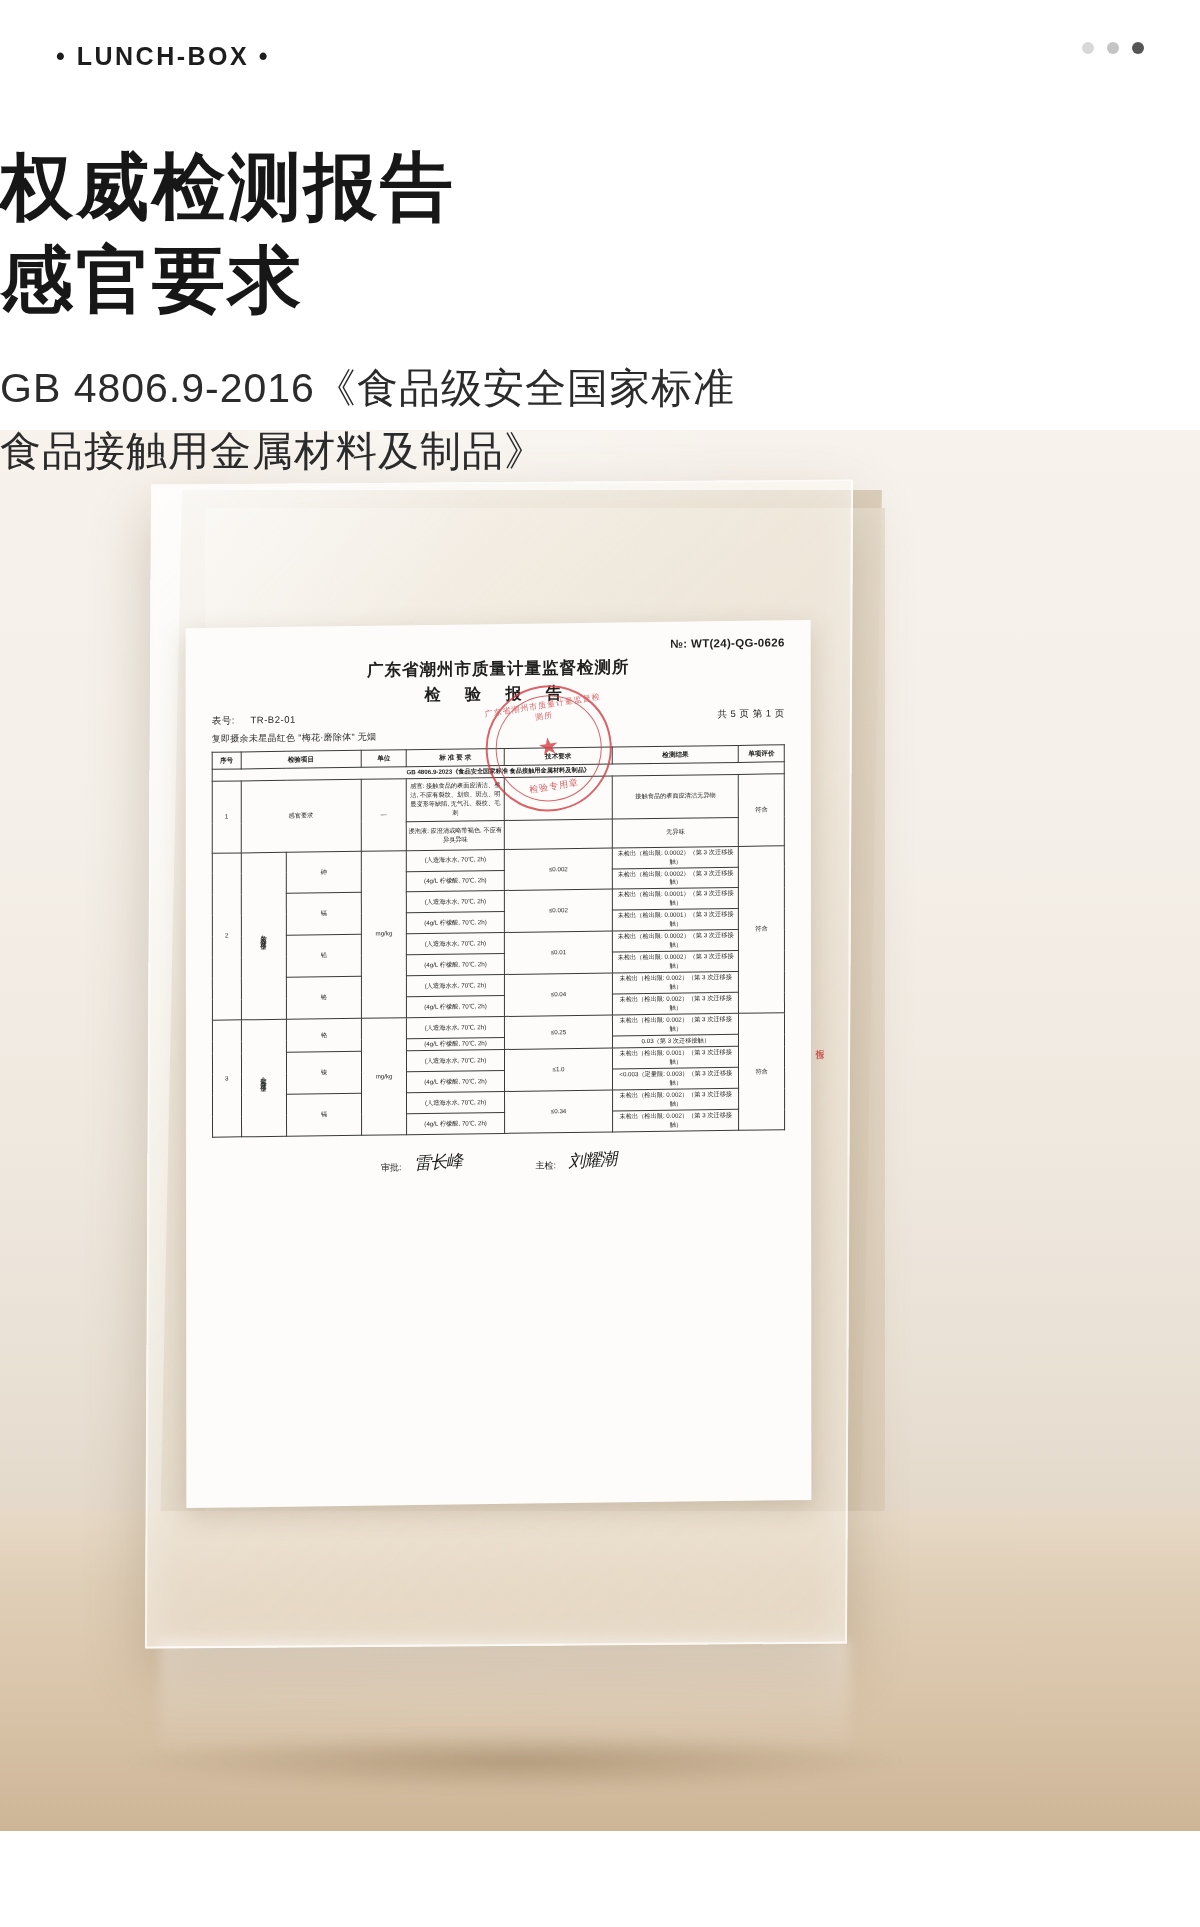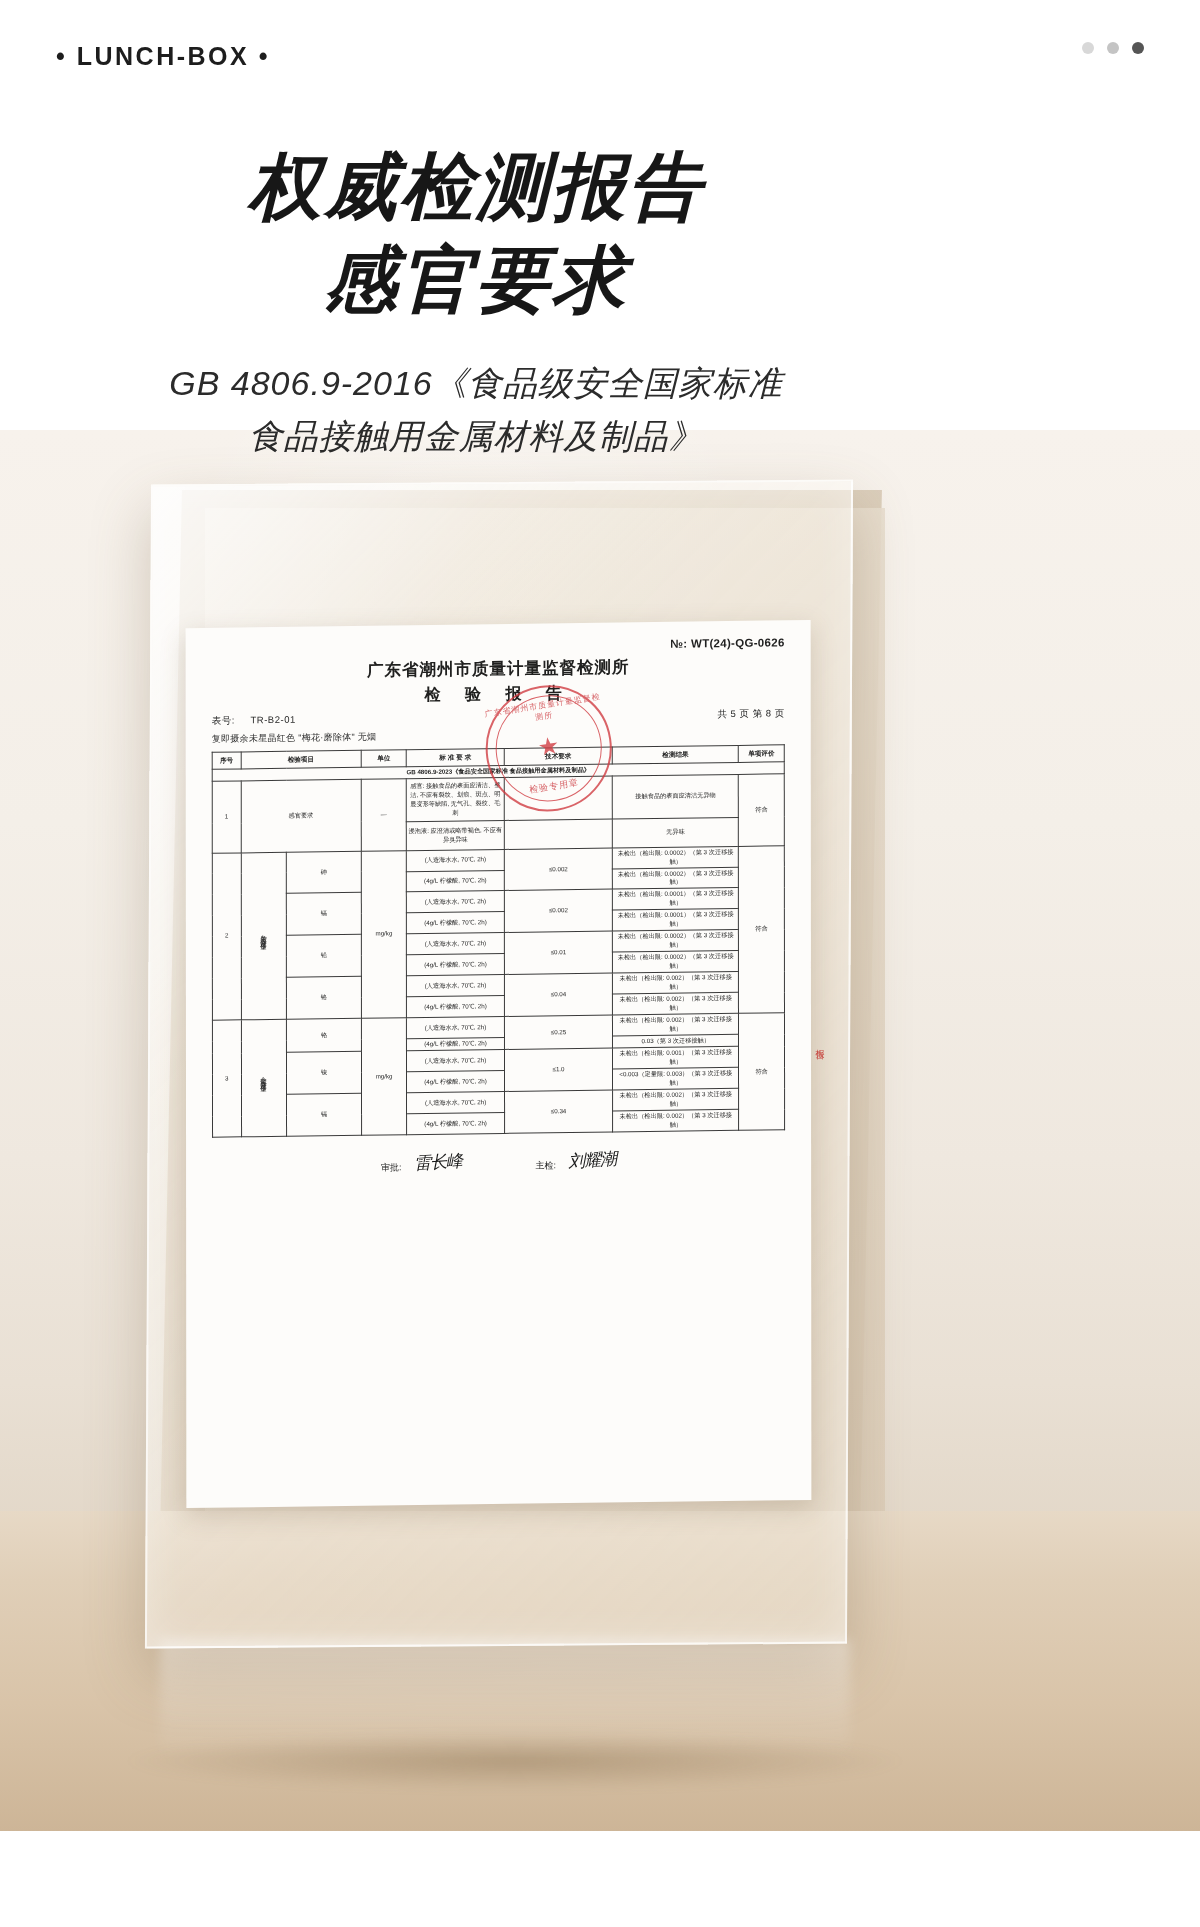--- a/index.html
+++ b/index.html
@@ -57,35 +57,33 @@
   }
   .dot.d2 { background: #c4c4c4; }
   .dot.d3 { background: #555555; }
 
   
   .headline {
     position: absolute;
     top: 140px;
     left: 0;
     width: 952px;
-    text-align: center;
     z-index: 5;
-    font-style: italic;
   }
   .headline h1 {
     margin: 0;
     font-size: 73px;
     line-height: 1.28;
     font-weight: bold;
     letter-spacing: 3px;
     color: #171717;
   }
   .sub {
     margin-top: 30px;
-    font-size: 34px;
+    font-size: 41px;
     line-height: 1.55;
     color: #2b2b2b;
     letter-spacing: 1px;
   }
 
   
   .scene {
     position: absolute;
     top: 430px;
     left: 0;
@@ -402,21 +400,21 @@
         <div class="doc-no">№: WT(24)-QG-0626</div>
         <div class="doc-org">广东省潮州市质量计量监督检测所</div>
         <div class="doc-title">检 验 报 告</div>
 
         <div class="doc-meta">
           <div class="left">
             <span>表号:</span>
             &nbsp;&nbsp;&nbsp;
             <span>TR-B2-01</span>
           </div>
-          <div class="right">共 5 页   第 8 页</div>
+          <div class="right">共 5 页   第 1 页</div>
         </div>
 
         <div class="doc-sample">复即摄余未星晶红色 "梅花·磨除体" 无烟</div>
 
         <div class="stamp">
           <div class="inner"></div>
           <div class="arc-top">广东省潮州市质量计量监督检测所</div>
           <div class="star">★</div>
           <div class="stamp-text">检验专用章</div>
         </div>

